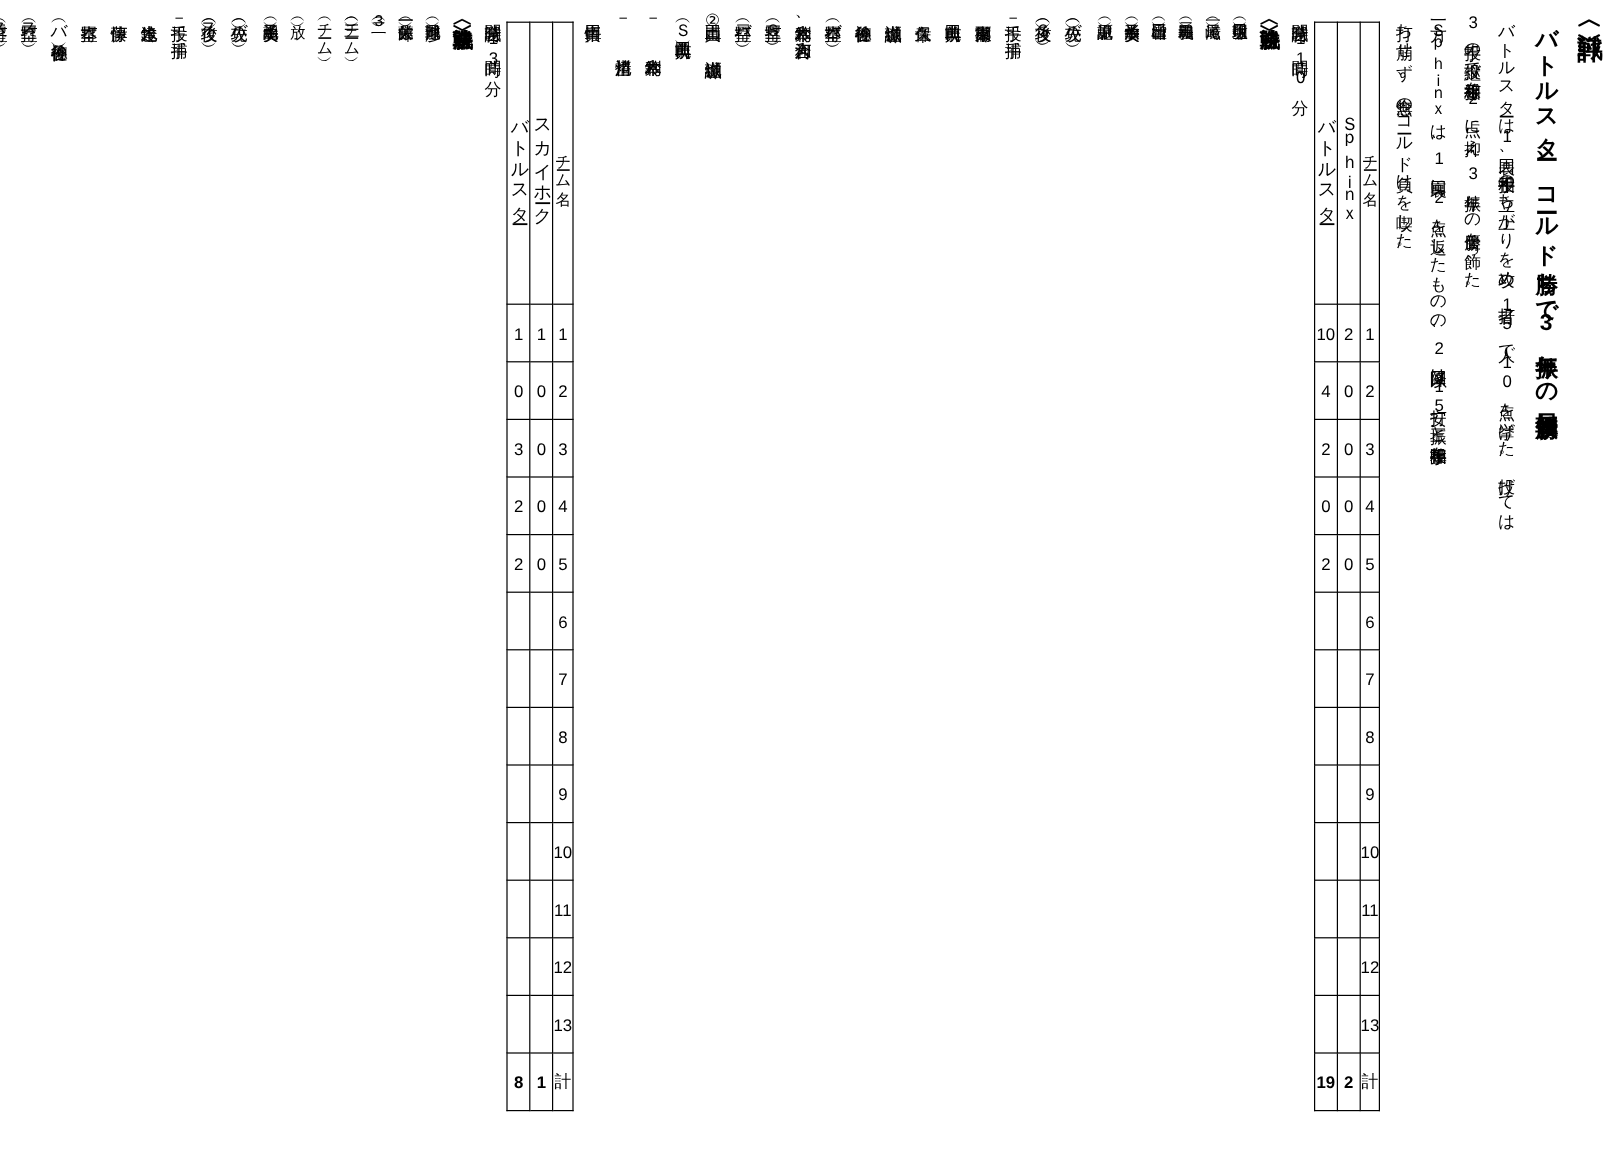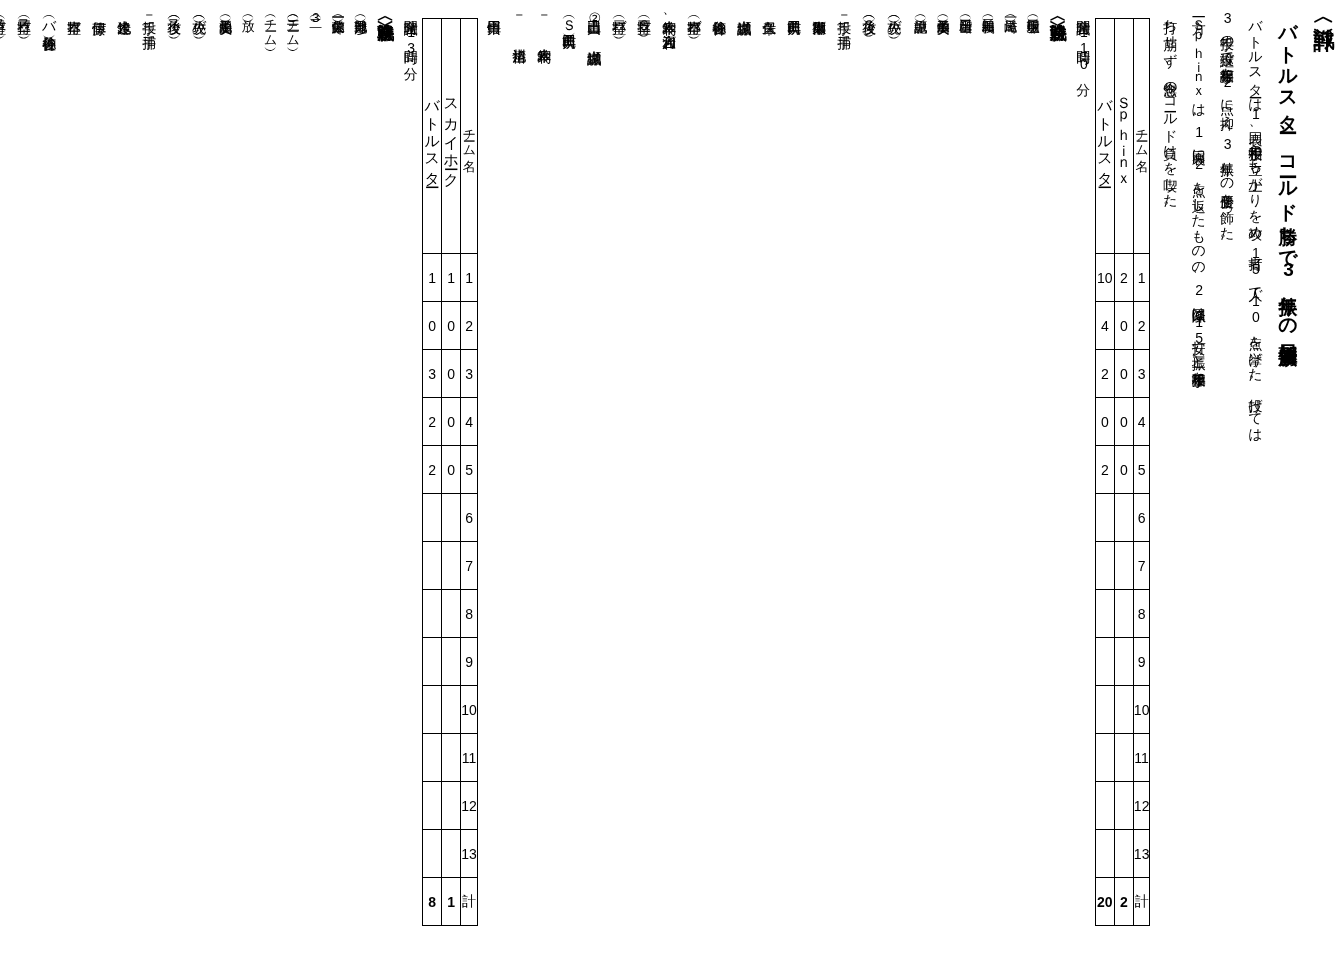--- a/index.html
+++ b/index.html
@@ -371,21 +371,21 @@
           <td class="sc"></td>
           <td class="sc"></td>
           <td class="inn">12</td>
         </tr>
         <tr>
           <td class="sc"></td>
           <td class="sc"></td>
           <td class="inn">13</td>
         </tr>
         <tr>
-          <td class="sc total">20</td>
+          <td class="sc total">19</td>
           <td class="sc total">2</td>
           <td class="inn">計</td>
         </tr>
       </tbody>
         </table>
     </div>
 
     <div class="commentary">
       <div class="comm-body">
         <div class="comm-line">バトルスターは1回表、相手投手の立ち上がりを攻め、打者15人で10点を挙げた。投げては</div>

